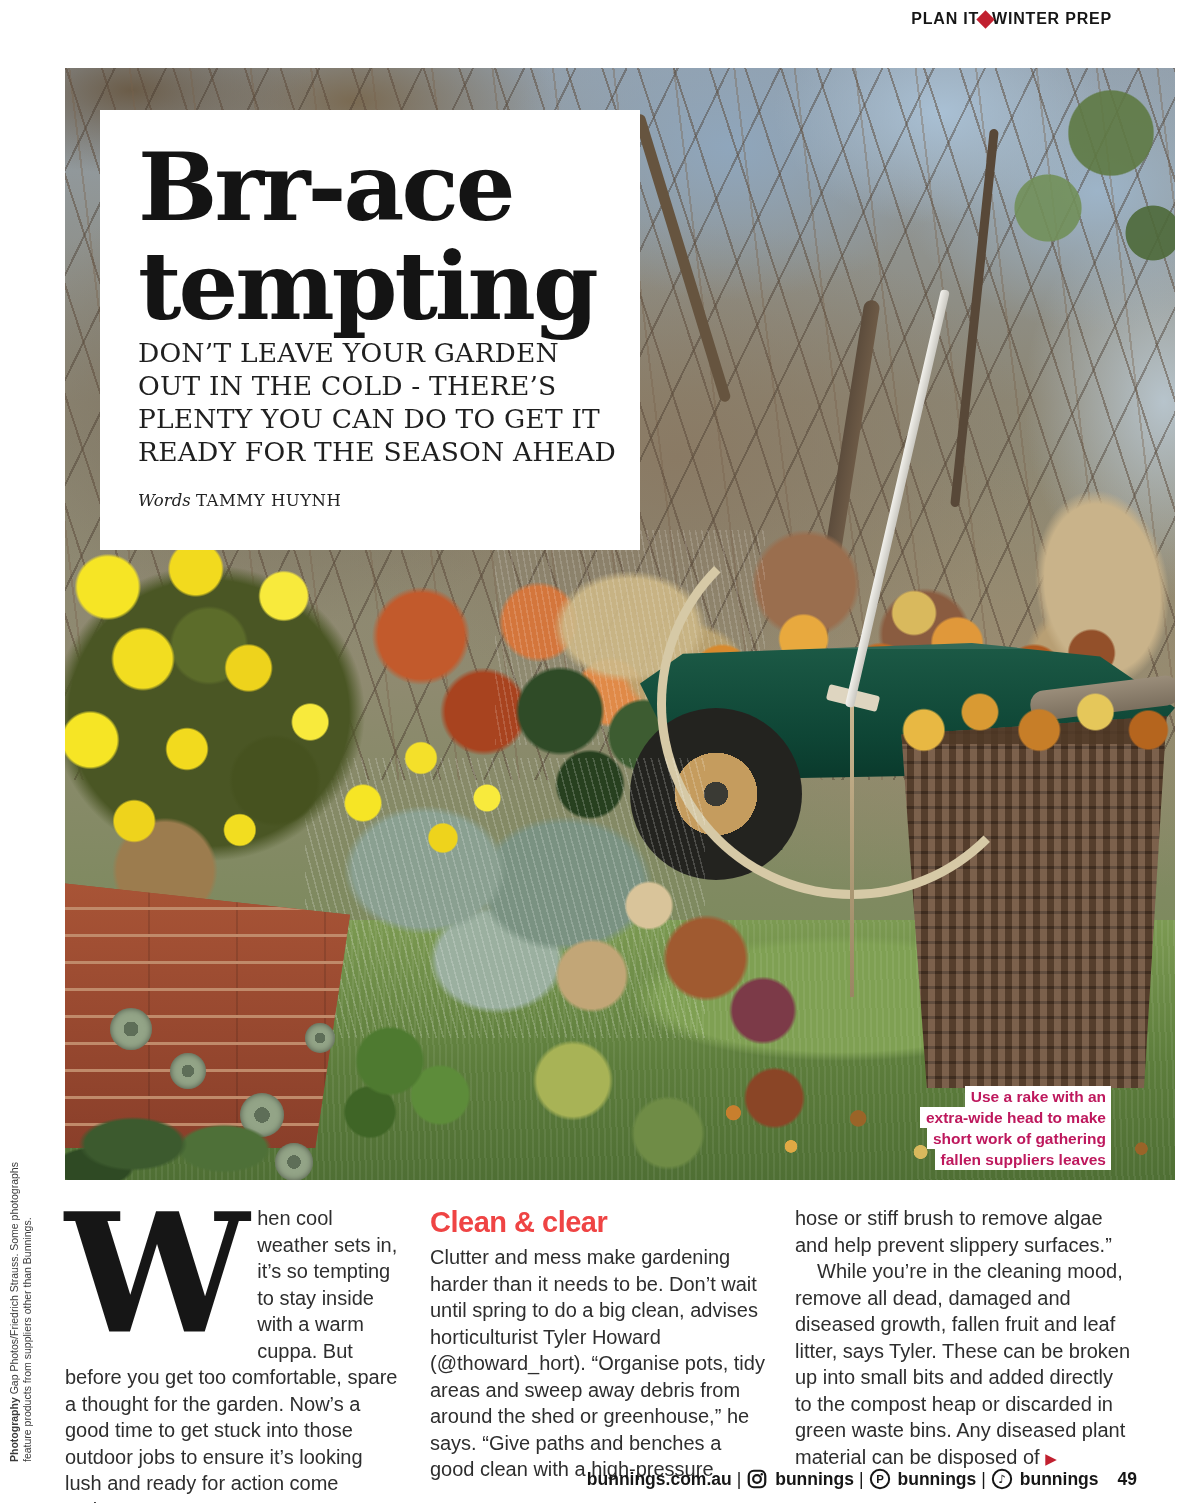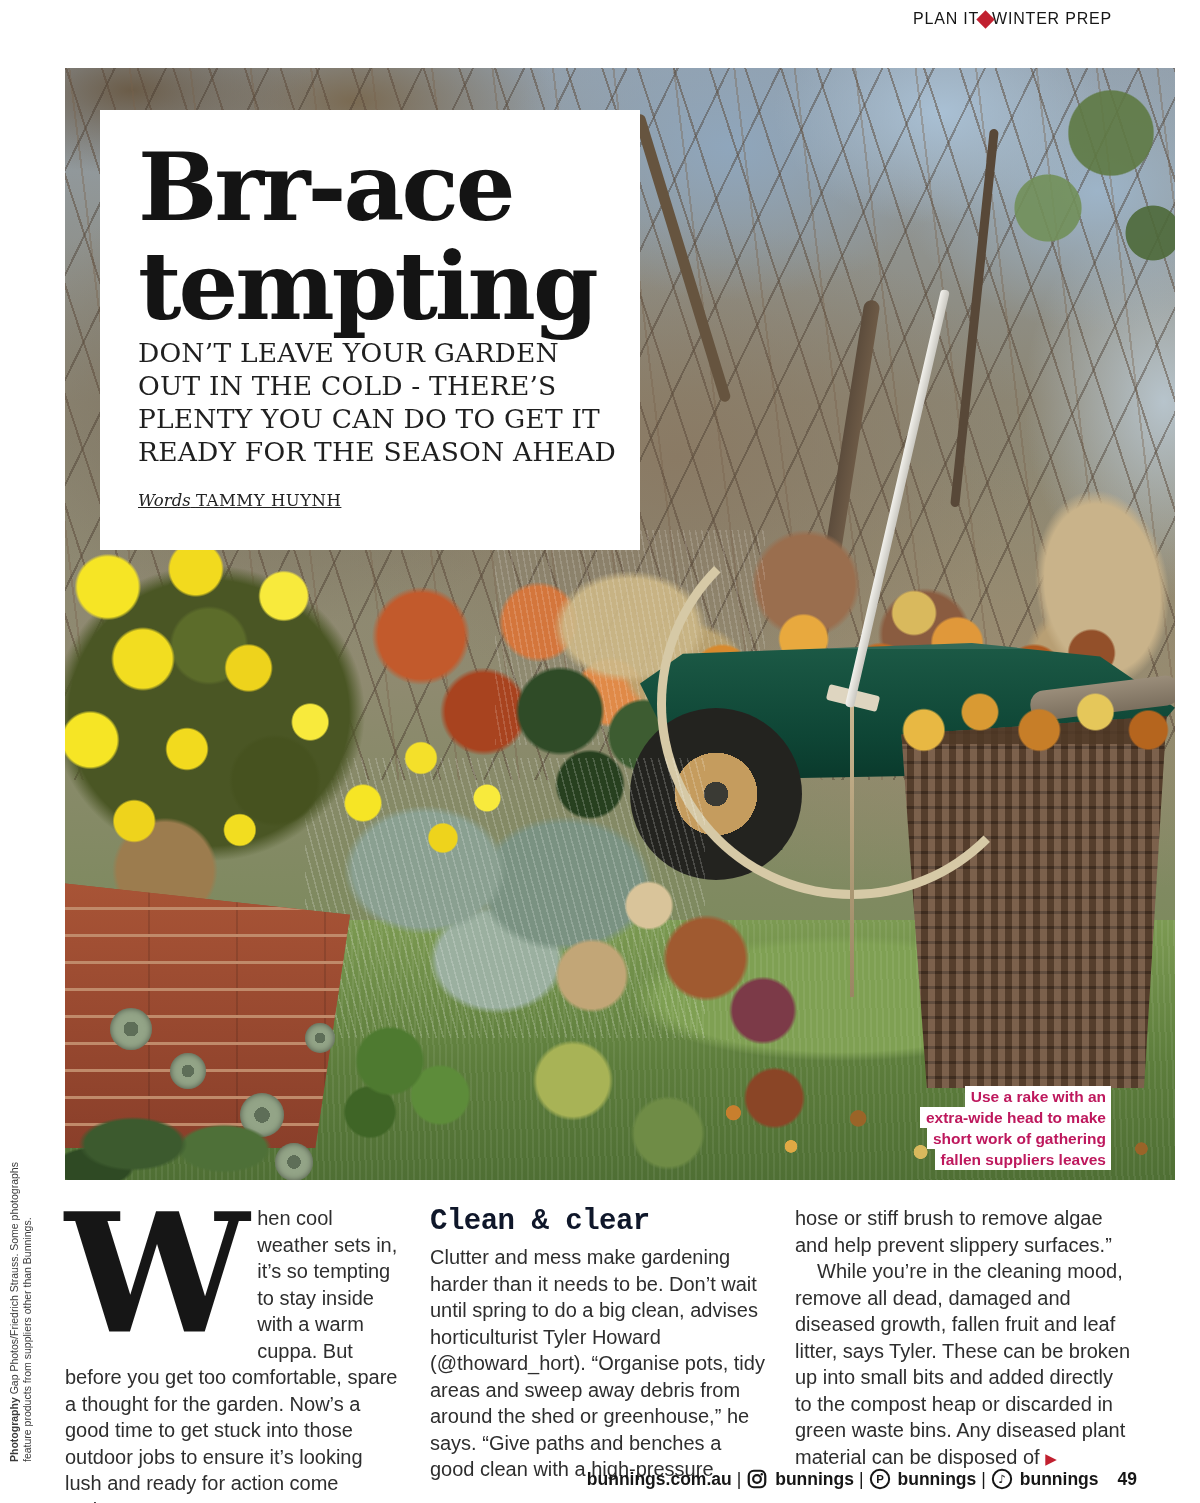--- a/index.html
+++ b/index.html
@@ -2,21 +2,21 @@
 <html><head>
 <meta charset="utf-8">
 <style>
   * { margin:0; padding:0; box-sizing:border-box; }
   html,body { background:#ffffff; }
   .page { position:relative; width:1200px; height:1503px; background:#ffffff; overflow:hidden;
           font-family:"Liberation Sans", sans-serif; }
 
   
   .kicker { position:absolute; top:10px; right:88px; display:flex; align-items:center; gap:0;
-            font-weight:normal; font-size:16px; letter-spacing:.8px; color:#161616; }
+            font-weight:bold; font-size:16px; letter-spacing:.8px; color:#161616; }
   .kicker .diamond { width:13px; height:13px; background:#c1202f; transform:rotate(45deg); }
 
   
   .photo { position:absolute; left:65px; top:68px; width:1110px; height:1112px; overflow:hidden;
            background-color:#8f948a;
            background-image:
              radial-gradient(ellipse 240px 160px at 79% 4%,  #a9c0d4 0%, rgba(169,192,212,0) 70%),
              radial-gradient(ellipse 280px 200px at 93% 11%, #9db4c8 0%, rgba(157,180,200,0) 70%),
              radial-gradient(ellipse 320px 220px at 60% 7%,  #8fa6bc 0%, rgba(143,166,188,0) 70%),
              radial-gradient(ellipse 200px 280px at 99% 30%, #b7c4cc 0%, rgba(183,196,204,0) 70%),
@@ -201,40 +201,40 @@
        radial-gradient(ellipse 80px 40px at 30% 50%, #3c5a2e 0 60%, rgba(60,90,46,0) 68%),
        radial-gradient(ellipse 70px 36px at 65% 55%, #4e7038 0 60%, rgba(78,112,56,0) 68%),
        radial-gradient(ellipse 60px 30px at 15% 75%, #2f4a24 0 60%, rgba(47,74,36,0) 68%); }
 
   
   .title-card { left:35px; top:42px; width:540px; height:440px; background:#ffffff; padding:28px 22px 8px 38px; }
   .title-card h1 { font-family:"DejaVu Serif", serif; font-weight:bold; font-size:94px; line-height:1.05;
                    letter-spacing:-3px; color:#141414; }
   .standfirst { margin-top:2px; font-family:"DejaVu Serif", serif; font-size:26.5px; line-height:1.24;
                 color:#1f1f1f; letter-spacing:.2px; max-width:480px; }
-  .byline { margin-top:22px; font-family:"DejaVu Serif", serif; font-size:16.5px; color:#222;text-decoration:underline; }
+  .byline { margin-top:22px; font-family:"DejaVu Serif", serif; font-size:16.5px; color:#222; }
   .byline .byline-label { font-style:italic; }
   .byline .byline-name { letter-spacing:.5px; }
 
   
   .photo-caption { right:64px; bottom:10px; text-align:right; font-size:15.5px; line-height:16px; font-weight:bold; color:#be185d; }
   .photo-caption .cap-line { display:inline-block; background:#ffffff; padding:3px 5px 2px 6px; margin-top:0px; }
 
   
   .credit { position:absolute; left:8px; top:1462px; width:330px; transform:rotate(-90deg);
             transform-origin:0 0; font-size:10.5px; line-height:13px; color:#3a3a3a; }
   .credit .credit-label { font-weight:bold; }
 
   
   .columns { position:absolute; left:65px; top:1205px; width:1070px; display:flex; gap:26px; }
   .col { width:339px; font-size:20px; line-height:26.5px; color:#2e2e2e; }
   .dropcap { float:left; font-family:"DejaVu Serif", serif; font-weight:bold; font-size:164px; line-height:.78;
              margin:6px 8px 0 0; color:#161616; }
-  .col h2 { font-family:Liberation Mono, monospace; font-weight:bold; font-size:29px; line-height:34px;
-            color:#0f172a; margin-bottom:5px; letter-spacing:-.5px; }
+  .col h2 { font-family:Liberation Sans, sans-serif; font-weight:bold; font-size:29px; line-height:34px;
+            color:#ef4444; margin-bottom:5px; letter-spacing:-.5px; }
   .col p.indent { text-indent:22px; }
   .more-marker { color:#c1202f; font-size:15px; }
 
   
   .page-footer { position:absolute; top:1468px; right:63px; display:flex; align-items:center; gap:5px;
                  font-size:17.5px; font-weight:bold; color:#161616; }
   .page-footer .sep { font-weight:normal; color:#161616; }
   .soc { display:flex; align-items:center; gap:7px; }
   .soc svg { display:block; }
   .page-num { margin-left:14px; }

